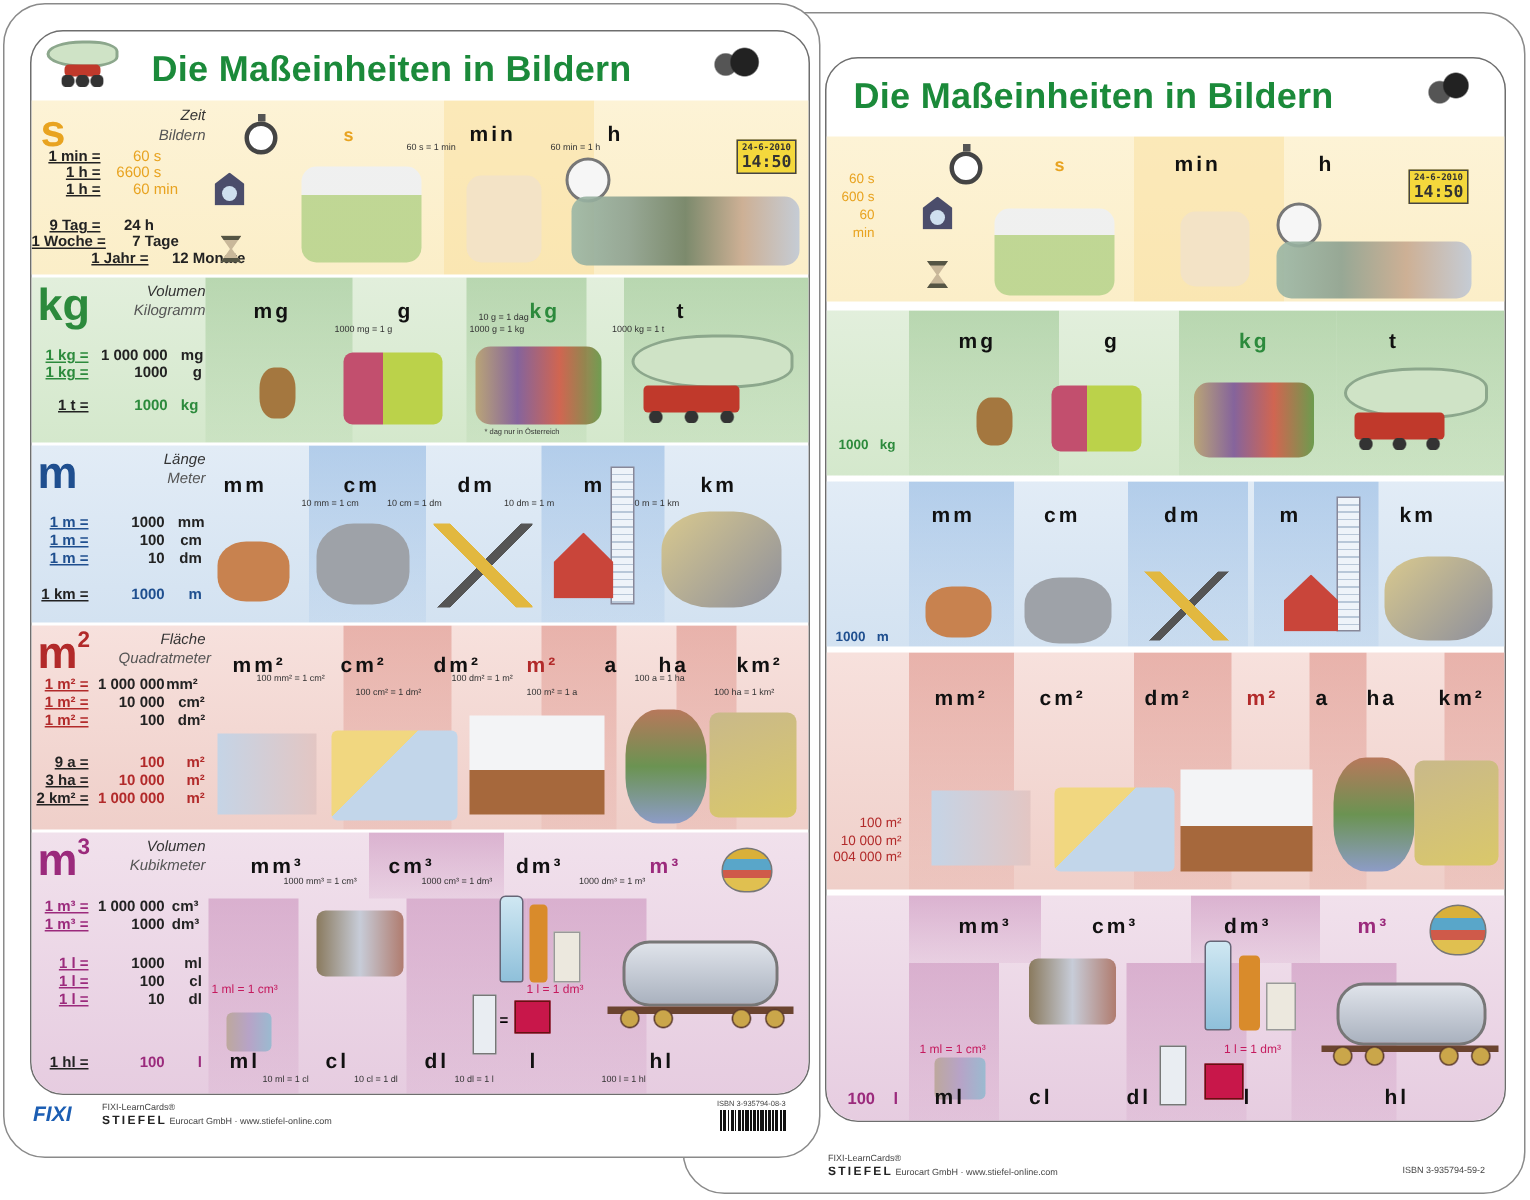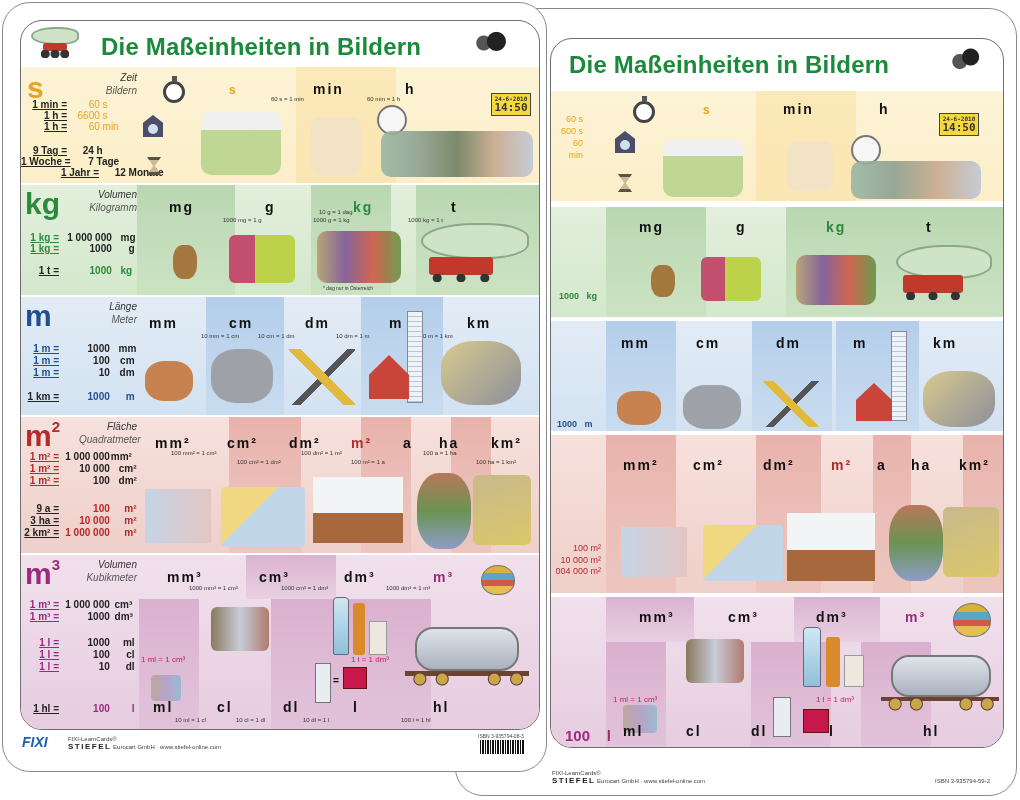--- a/index.html
+++ b/index.html
@@ -191,21 +191,21 @@
     <div class="ill bottle" style="left:252px; top:30px; width:18px; height:60px;"></div>
     <div class="ill" style="left:275px; top:40px; width:14px; height:50px; background:#d98b2b; border-radius:3px;"></div>
     <div class="ill" style="left:293px; top:58px; width:20px; height:32px; background:#ece8de; border:1px solid #999;"></div>
     <div style="position:absolute; left:62px; top:98px; font-size:8px; color:#c51a5e;">1 ml = 1 cm³</div>
     <div style="position:absolute; left:265px; top:98px; font-size:8px; color:#c51a5e;">1 l = 1 dm³</div>
     <div class="ill" style="left:72px; top:108px; width:34px; height:28px; background:linear-gradient(90deg,#bda89d,#b7a3c7,#9bbad0); border-radius:4px;"></div>
     <div class="ill" style="left:222px; top:100px; width:18px; height:40px; background:#e9edf2; border:1px solid #777;"></div>
     <div class="ill cube" style="left:252px; top:112px; width:26px; height:24px;"></div>
     <div class="ill tank" style="left:340px; top:58px; width:100px; height:42px;"></div>
     <div class="ill" style="left:330px; top:100px; width:118px; height:14px; background:radial-gradient(circle at 12% 50%, #caa64a 5px, #5b3a2c 6px, transparent 7px), radial-gradient(circle at 30% 50%, #caa64a 5px, #5b3a2c 6px, transparent 7px), radial-gradient(circle at 72% 50%, #caa64a 5px, #5b3a2c 6px, transparent 7px), radial-gradient(circle at 90% 50%, #caa64a 5px, #5b3a2c 6px, transparent 7px), linear-gradient(#6b4430 0 30%, transparent 30%);"></div>
-    <div style="position:absolute; left:14px; top:130px; font-size:15px; color:#9b2a7c; font-weight:bold;"><span>100</span>&nbsp;&nbsp;&nbsp;&nbsp;<span>l</span></div>
+    <div style="position:absolute; left:14px; top:130px; font-size:11px; color:#9b2a7c; font-weight:bold;"><span>100</span>&nbsp;&nbsp;&nbsp;&nbsp;<span>l</span></div>
     <div class="unit-head" style="left:72px; top:126px;">ml</div>
     <div class="unit-head" style="left:135px; top:126px;">cl</div>
     <div class="unit-head" style="left:200px; top:126px;">dl</div>
     <div class="unit-head" style="left:278px; top:126px;">l</div>
     <div class="unit-head" style="left:372px; top:126px;">hl</div>
   </div>
 </div>
 <div class="footer" style="left:552px; top:770px; z-index:2;">
   <div>FIXI-LearnCards®</div>
   <div><span class="stiefel">STIEFEL</span> <span>Eurocart GmbH · www.stiefel-online.com</span></div>

